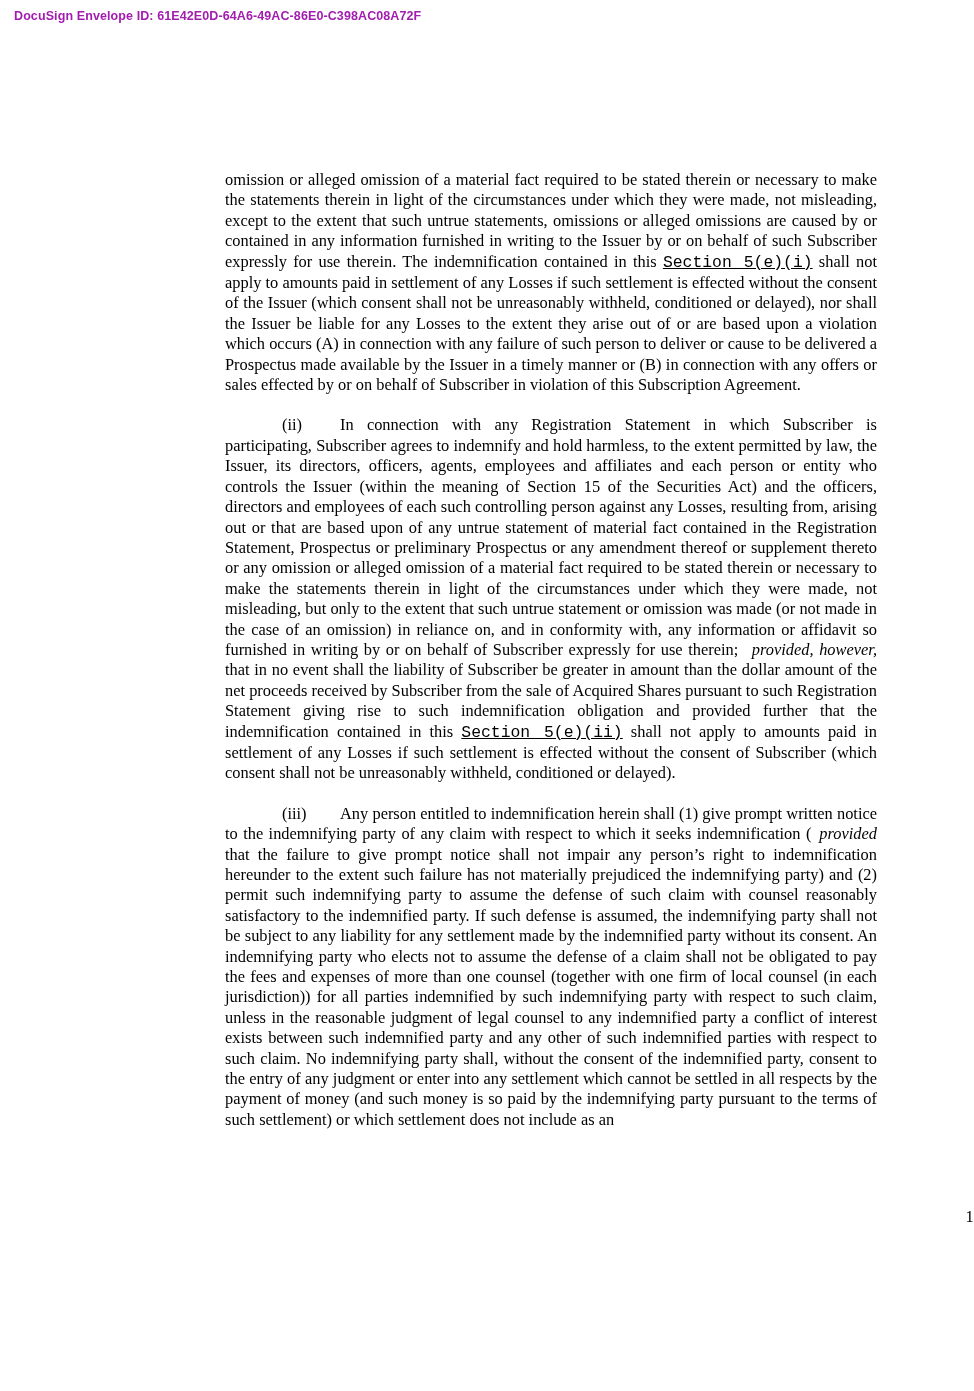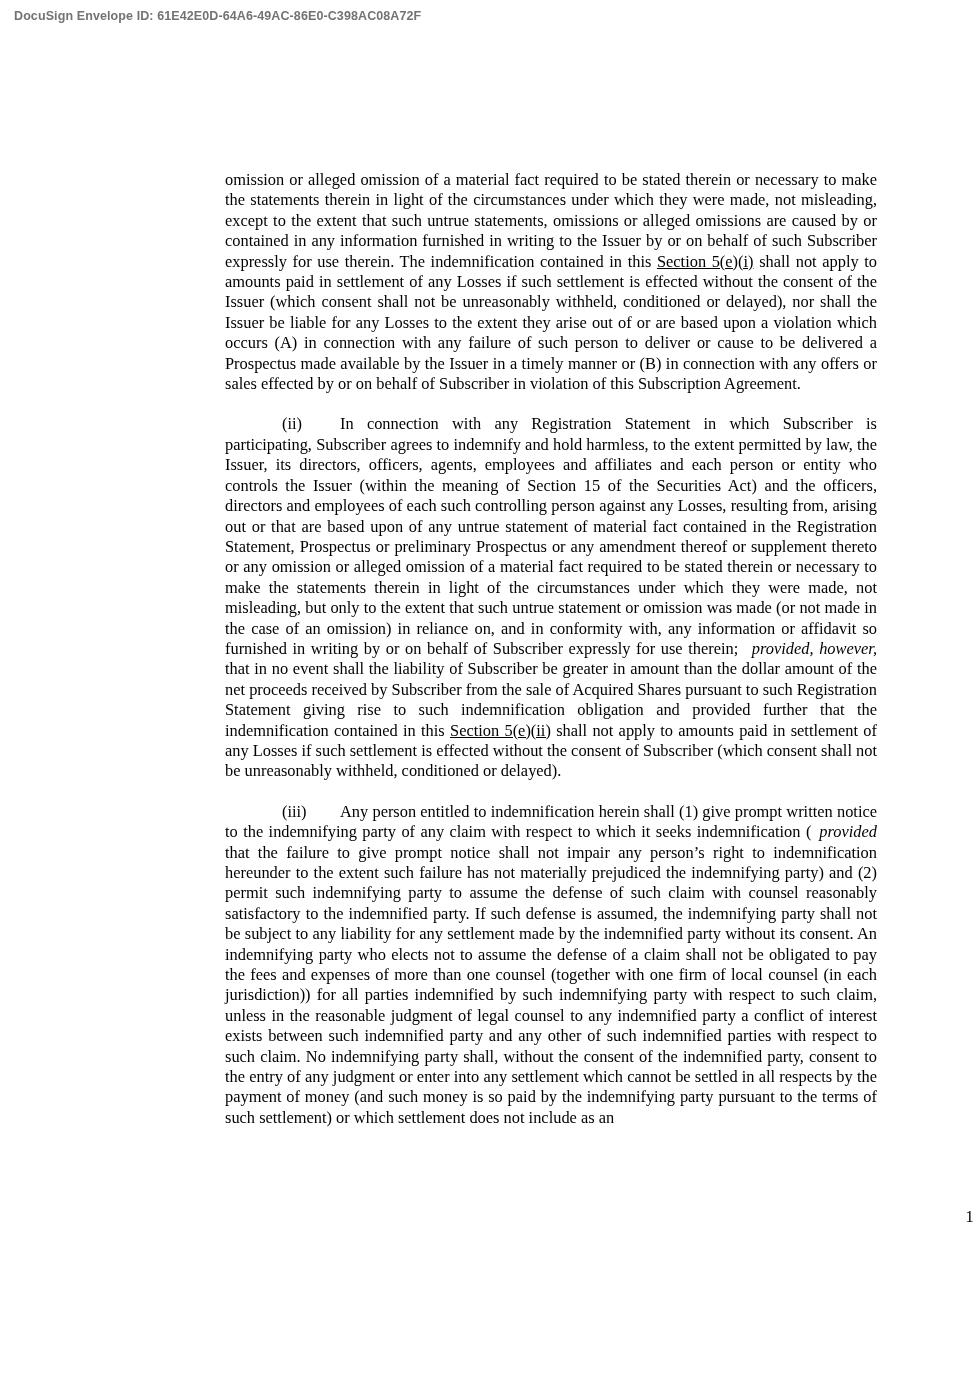--- a/index.html
+++ b/index.html
@@ -16,21 +16,21 @@
     font-family: "Liberation Serif", serif;
     overflow: hidden;
   }
   .docusign-header {
     position: absolute;
     top: 9px;
     left: 14px;
     font-family: "Liberation Sans", sans-serif;
     font-size: 12.5px;
     font-weight: bold;
-    color: #737373;
+    color: #a21caf;
     letter-spacing: 0.1px;
   }
   .content {
     position: absolute;
     top: 170px;
     left: 225px;
     width: 652px;
     font-size: 16.4px;
     line-height: 20.4px;
     text-align: justify;
@@ -40,21 +40,21 @@
   }
   .para.indent {
     text-indent: 57px;
   }
   .clause-label {
     display: inline-block;
     width: 58px;
     text-indent: 0;
     font-family: Liberation Serif, serif;
   }
-  .u { text-decoration: underline; }
+  .u { text-decoration: underline; font-family: Liberation Mono, monospace; }
   .i { font-style: italic; margin-left: 8px; }
   .page-number {
     position: absolute;
     top: 1207px;
     left: 8px;
     width: 100%;
     text-align: right;
     font-size: 16.4px;
   }
 </style>

